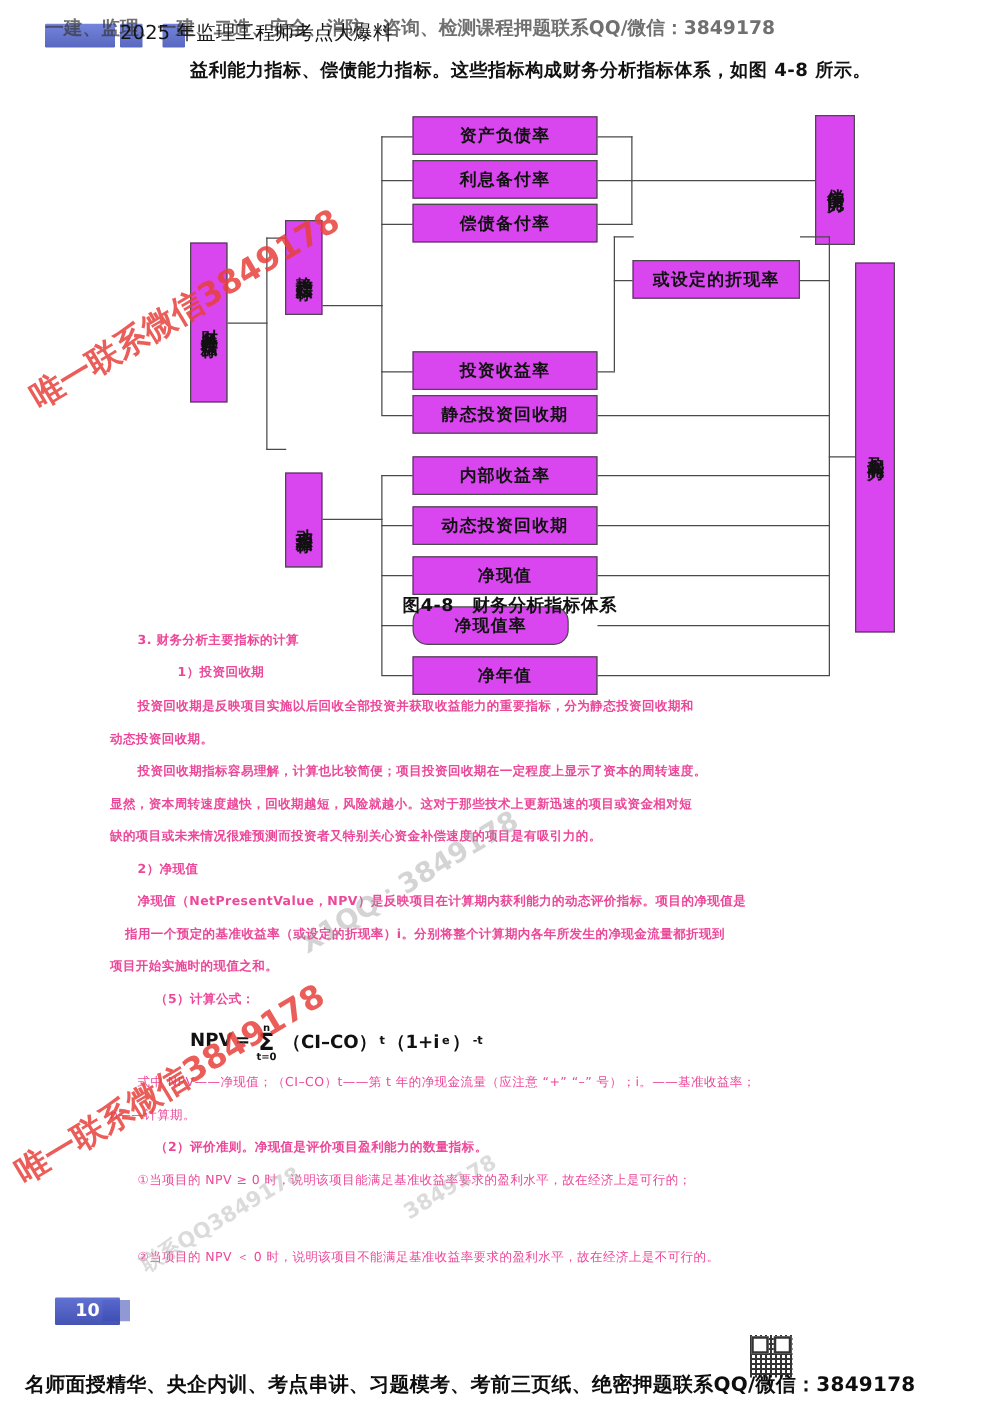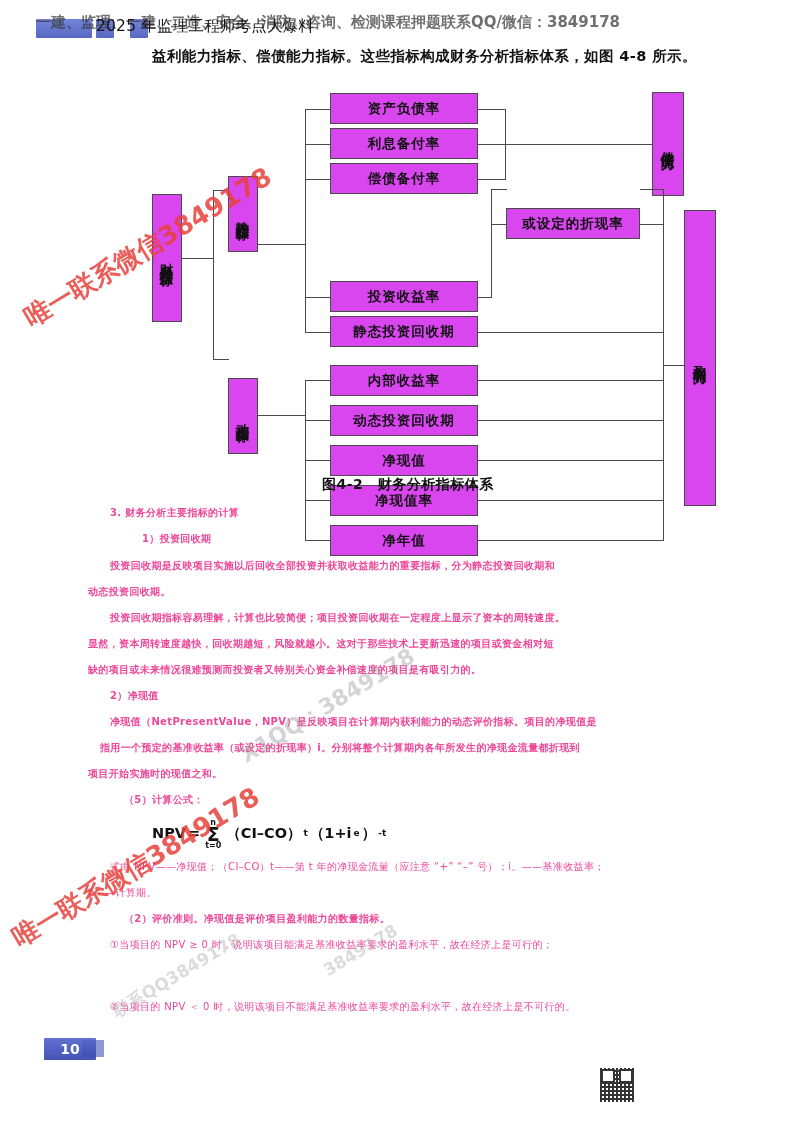--- a/index.html
+++ b/index.html
@@ -318,39 +318,39 @@
     <div class="line v" style="left:305px; top:302px; height:160px;"></div>
     <div class="line h" style="left:305px; top:302px; width:26px;"></div>
     <div class="line h" style="left:305px; top:342px; width:26px;"></div>
     <div class="line h" style="left:305px; top:382px; width:26px;"></div>
     <div class="line h" style="left:305px; top:422px; width:26px;"></div>
     <div class="line h" style="left:305px; top:462px; width:26px;"></div>
 
     <div class="dbox" style="left:330px; top:287px; width:148px; height:31px;">内部收益率</div>
     <div class="dbox" style="left:330px; top:327px; width:148px; height:31px;font-family:Liberation Mono, monospace;">动态投资回收期</div>
     <div class="dbox" style="left:330px; top:367px; width:148px; height:31px;">净现值</div>
-    <div class="dbox" style="left:330px; top:407px; width:148px; height:31px;">净现值率</div>
+    <div class="dbox" style="left:330px; top:407px; width:125px; height:31px;border-radius:12px;">净现值率</div>
     <div class="dbox" style="left:330px; top:447px; width:148px; height:31px;">净年值</div>
 
     <div class="line h" style="left:640px; top:111px; width:0px;"></div>
     <div class="line h" style="left:640px; top:111px; width:24px;"></div>
     <div class="line h" style="left:640px; top:146px; width:24px;"></div>
     <div class="line h" style="left:478px; top:254px; width:186px;"></div>
     <div class="line h" style="left:478px; top:302px; width:186px;"></div>
     <div class="line h" style="left:478px; top:342px; width:186px;"></div>
     <div class="line h" style="left:478px; top:382px; width:186px;"></div>
     <div class="line h" style="left:478px; top:422px; width:186px;"></div>
     <div class="line h" style="left:478px; top:462px; width:186px;"></div>
     <div class="line v" style="left:663px; top:111px; height:351px;"></div>
     <div class="line h" style="left:663px; top:287px; width:22px;"></div>
 
     <div class="dbox vert" style="left:684px; top:132px; width:32px; height:296px;">盈利能力</div>
   </div>
 
-  <div class="caption">图4-2　财务分析指标体系</div>
+  <div class="caption">图4-8　财务分析指标体系</div>
 
   <div class="body-text">
     <div class="tl hd" style="left:110px; top:508px;">3. 财务分析主要指标的计算</div>
     <div class="tl hd" style="left:110px; top:534px;margin-left:32px;">1）投资回收期</div>
 
     <div class="tl b" style="left:110px; top:561px;">投资回收期是反映项目实施以后回收全部投资并获取收益能力的重要指标，分为静态投资回收期和</div>
     <div class="tl b" style="left:88px;  top:587px;">动态投资回收期。</div>
 
     <div class="tl b" style="left:110px; top:613px;">投资回收期指标容易理解，计算也比较简便；项目投资回收期在一定程度上显示了资本的周转速度。</div>
     <div class="tl b" style="left:88px;  top:639px;">显然，资本周转速度越快，回收期越短，风险就越小。这对于那些技术上更新迅速的项目或资金相对短</div>
@@ -385,20 +385,21 @@
     <span>（1+i</span>
       <sub class="small">e</sub>
       <span>）</span>
       <sup class="small">-t</sup>
   </div>
 
   <div class="pageno-tail"></div>
   <div class="pageno">10</div>
 
   <div class="qr"></div>
+  <div class="footer">名师面授精华、央企内训、考点串讲、习题模考、考前三页纸、绝密押题联系QQ/微信：3849178</div>
 
   <div class="wm wm-red" style="left:36px;  top:300px;">唯一联系微信3849178</div>
   <div class="wm wm-red" style="left:24px;  top:920px;">唯一联系微信3849178</div>
   <div class="wm wm-gray" style="left:250px; top:740px;">X1QQ：3849178</div>
   <div class="wm wm-gray-sm" style="left:120px; top:1000px;">联系QQ3849178</div>
   <div class="wm wm-gray-sm" style="left:330px; top:960px;">3849178</div>
 
 </div>
 
 </body></html>

